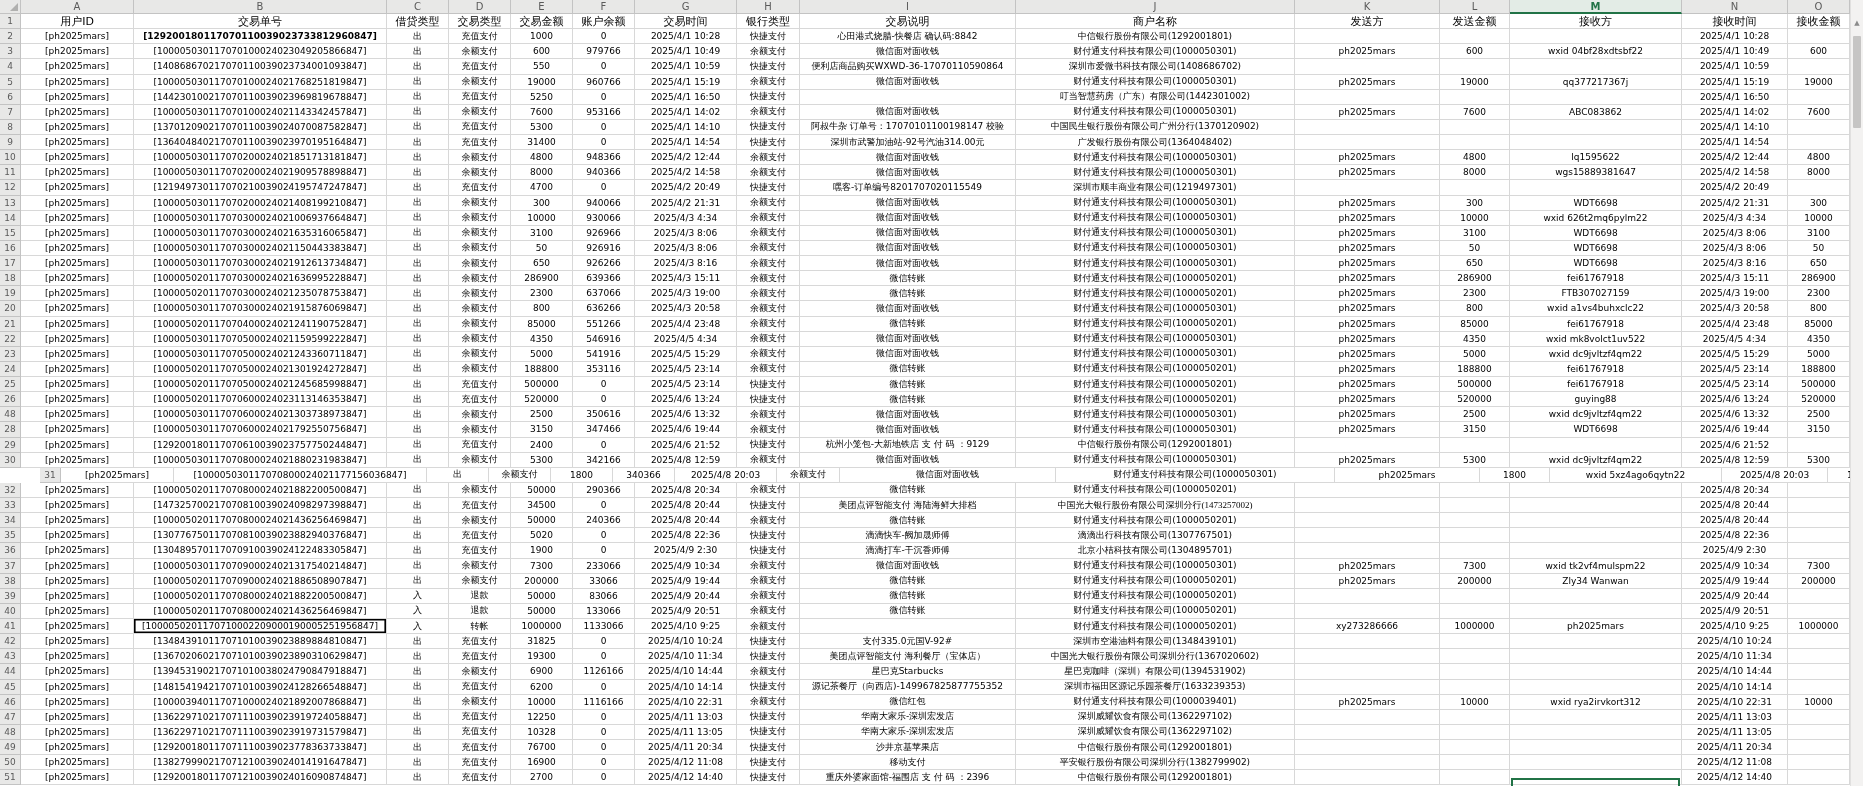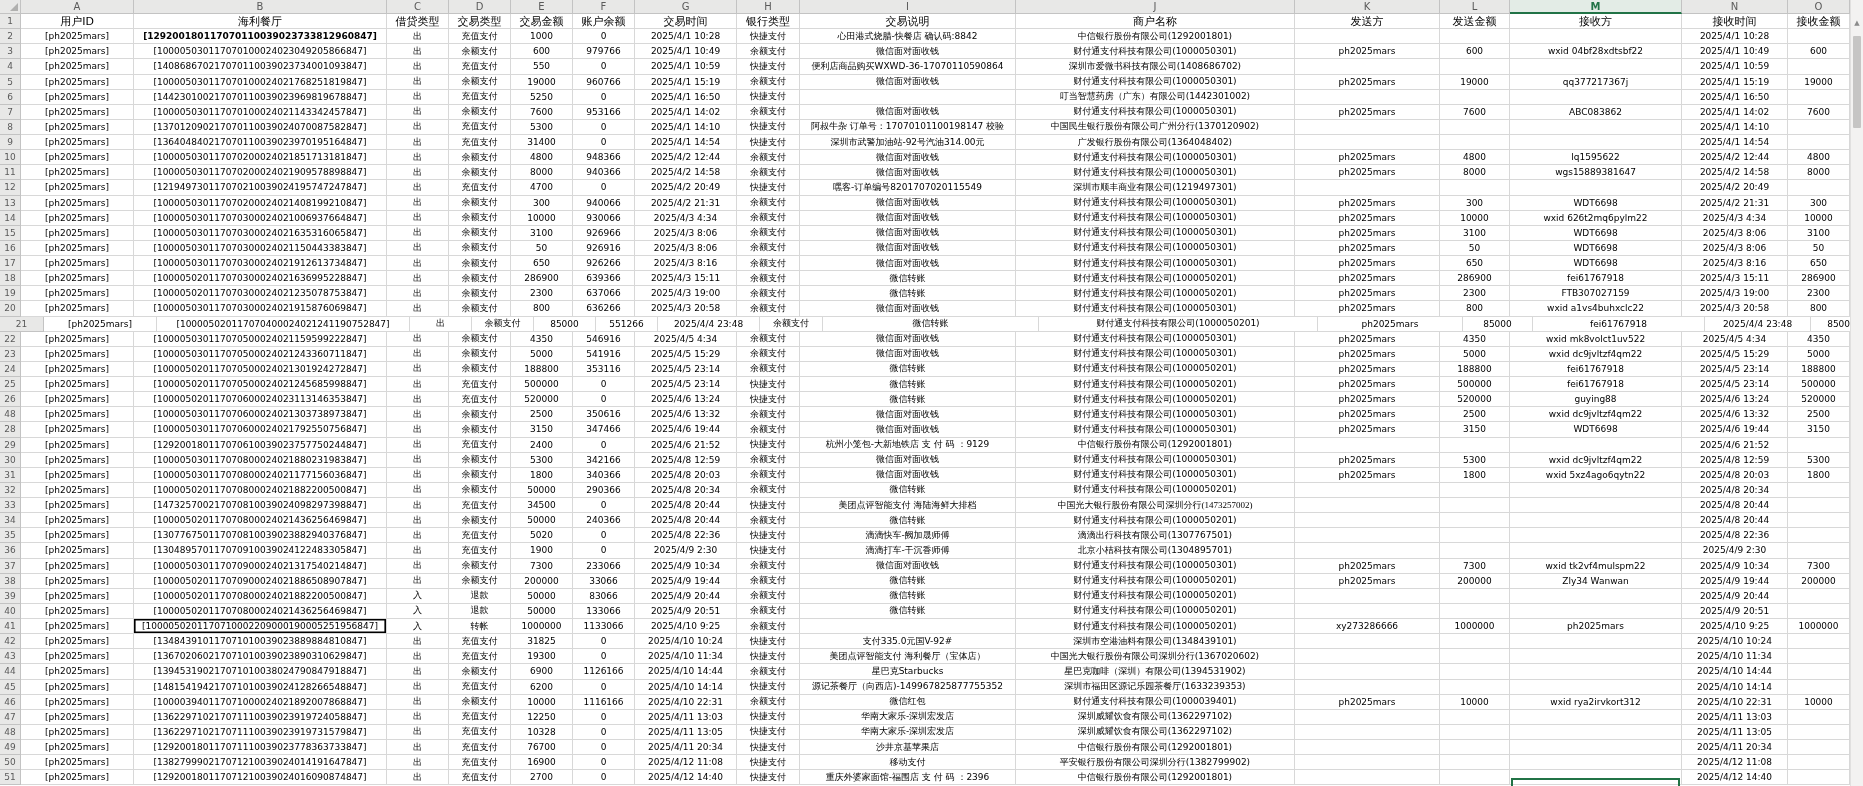--- a/index.html
+++ b/index.html
@@ -47,21 +47,21 @@
         <div class="hdr" style="width: 279px; height: 14px;">J</div>
         <div class="hdr" style="width: 145px; height: 14px;">K</div>
         <div class="hdr" style="width: 70px; height: 14px;">L</div>
         <div class="hdr selcol" style="width: 172px; height: 14px;">M</div>
         <div class="hdr" style="width: 106px; height: 14px;">N</div>
         <div class="hdr" style="width: 62px; height: 14px;">O</div>
       </div>
       <div class="srow r1">
         <div class="hdr rownum" style="width: 21px; height: 15.14px;">1</div>
         <div class="cell" style="width: 113px; height: 15.14px;">用户ID</div>
-        <div class="cell" style="width: 253px; height: 15.14px;">海利餐厅</div>
+        <div class="cell" style="width: 253px; height: 15.14px;">交易单号</div>
         <div class="cell" style="width: 62px; height: 15.14px;">借贷类型</div>
         <div class="cell" style="width: 62px; height: 15.14px;">交易类型</div>
         <div class="cell" style="width: 62px; height: 15.14px;">交易金额</div>
         <div class="cell" style="width: 62px; height: 15.14px;">账户余额</div>
         <div class="cell" style="width: 102px; height: 15.14px;">交易时间</div>
         <div class="cell" style="width: 63px; height: 15.14px;">银行类型</div>
         <div class="cell" style="width: 216px; height: 15.14px;">交易说明</div>
         <div class="cell" style="width: 279px; height: 15.14px;">商户名称</div>
         <div class="cell" style="width: 145px; height: 15.14px;">发送方</div>
         <div class="cell" style="width: 70px; height: 15.14px;">发送金额</div>
@@ -405,21 +405,21 @@
         <div class="cell" style="width: 63px; height: 15.14px;">余额支付</div>
         <div class="cell" style="width: 216px; height: 15.14px;">微信面对面收钱</div>
         <div class="cell" style="width: 279px; height: 15.14px;">财付通支付科技有限公司(1000050301)</div>
         <div class="cell" style="width: 145px; height: 15.14px;">ph2025mars</div>
         <div class="cell" style="width: 70px; height: 15.14px;">800</div>
         <div class="cell" style="width: 172px; height: 15.14px;">wxid a1vs4buhxclc22</div>
         <div class="cell" style="width: 106px; height: 15.14px;">2025/4/3 20:58</div>
         <div class="cell" style="width: 62px; height: 15.14px;">800</div>
       </div>
       <div class="srow">
-        <div class="hdr rownum" style="width: 44px; height: 15.14px;">21</div>
+        <div class="hdr rownum" style="width: 21px; height: 15.14px;">21</div>
         <div class="cell" style="width: 113px; height: 15.14px;">[ph2025mars]</div>
         <div class="cell" style="width: 253px; height: 15.14px;">[100005020117070400024021241190752847]</div>
         <div class="cell" style="width: 62px; height: 15.14px;">出</div>
         <div class="cell" style="width: 62px; height: 15.14px;">余额支付</div>
         <div class="cell" style="width: 62px; height: 15.14px;">85000</div>
         <div class="cell" style="width: 62px; height: 15.14px;">551266</div>
         <div class="cell" style="width: 102px; height: 15.14px;">2025/4/4 23:48</div>
         <div class="cell" style="width: 63px; height: 15.14px;">余额支付</div>
         <div class="cell" style="width: 216px; height: 15.14px;">微信转账</div>
         <div class="cell" style="width: 279px; height: 15.14px;">财付通支付科技有限公司(1000050201)</div>
@@ -585,21 +585,21 @@
         <div class="cell" style="width: 63px; height: 15.14px;">余额支付</div>
         <div class="cell" style="width: 216px; height: 15.14px;">微信面对面收钱</div>
         <div class="cell" style="width: 279px; height: 15.14px;">财付通支付科技有限公司(1000050301)</div>
         <div class="cell" style="width: 145px; height: 15.14px;">ph2025mars</div>
         <div class="cell" style="width: 70px; height: 15.14px;">5300</div>
         <div class="cell" style="width: 172px; height: 15.14px;">wxid dc9jvltzf4qm22</div>
         <div class="cell" style="width: 106px; height: 15.14px;">2025/4/8 12:59</div>
         <div class="cell" style="width: 62px; height: 15.14px;">5300</div>
       </div>
       <div class="srow">
-        <div class="hdr rownum" style="width: 21px; height: 15.14px;">31</div>
+        <div class="hdr rownum" style="width: 21px; height: 15.14px; margin-left: 40px;">31</div>
         <div class="cell" style="width: 113px; height: 15.14px;">[ph2025mars]</div>
         <div class="cell" style="width: 253px; height: 15.14px;">[100005030117070800024021177156036847]</div>
         <div class="cell" style="width: 62px; height: 15.14px;">出</div>
         <div class="cell" style="width: 62px; height: 15.14px;">余额支付</div>
         <div class="cell" style="width: 62px; height: 15.14px;">1800</div>
         <div class="cell" style="width: 62px; height: 15.14px;">340366</div>
         <div class="cell" style="width: 102px; height: 15.14px;">2025/4/8 20:03</div>
         <div class="cell" style="width: 63px; height: 15.14px;">余额支付</div>
         <div class="cell" style="width: 216px; height: 15.14px;">微信面对面收钱</div>
         <div class="cell" style="width: 279px; height: 15.14px;">财付通支付科技有限公司(1000050301)</div>

